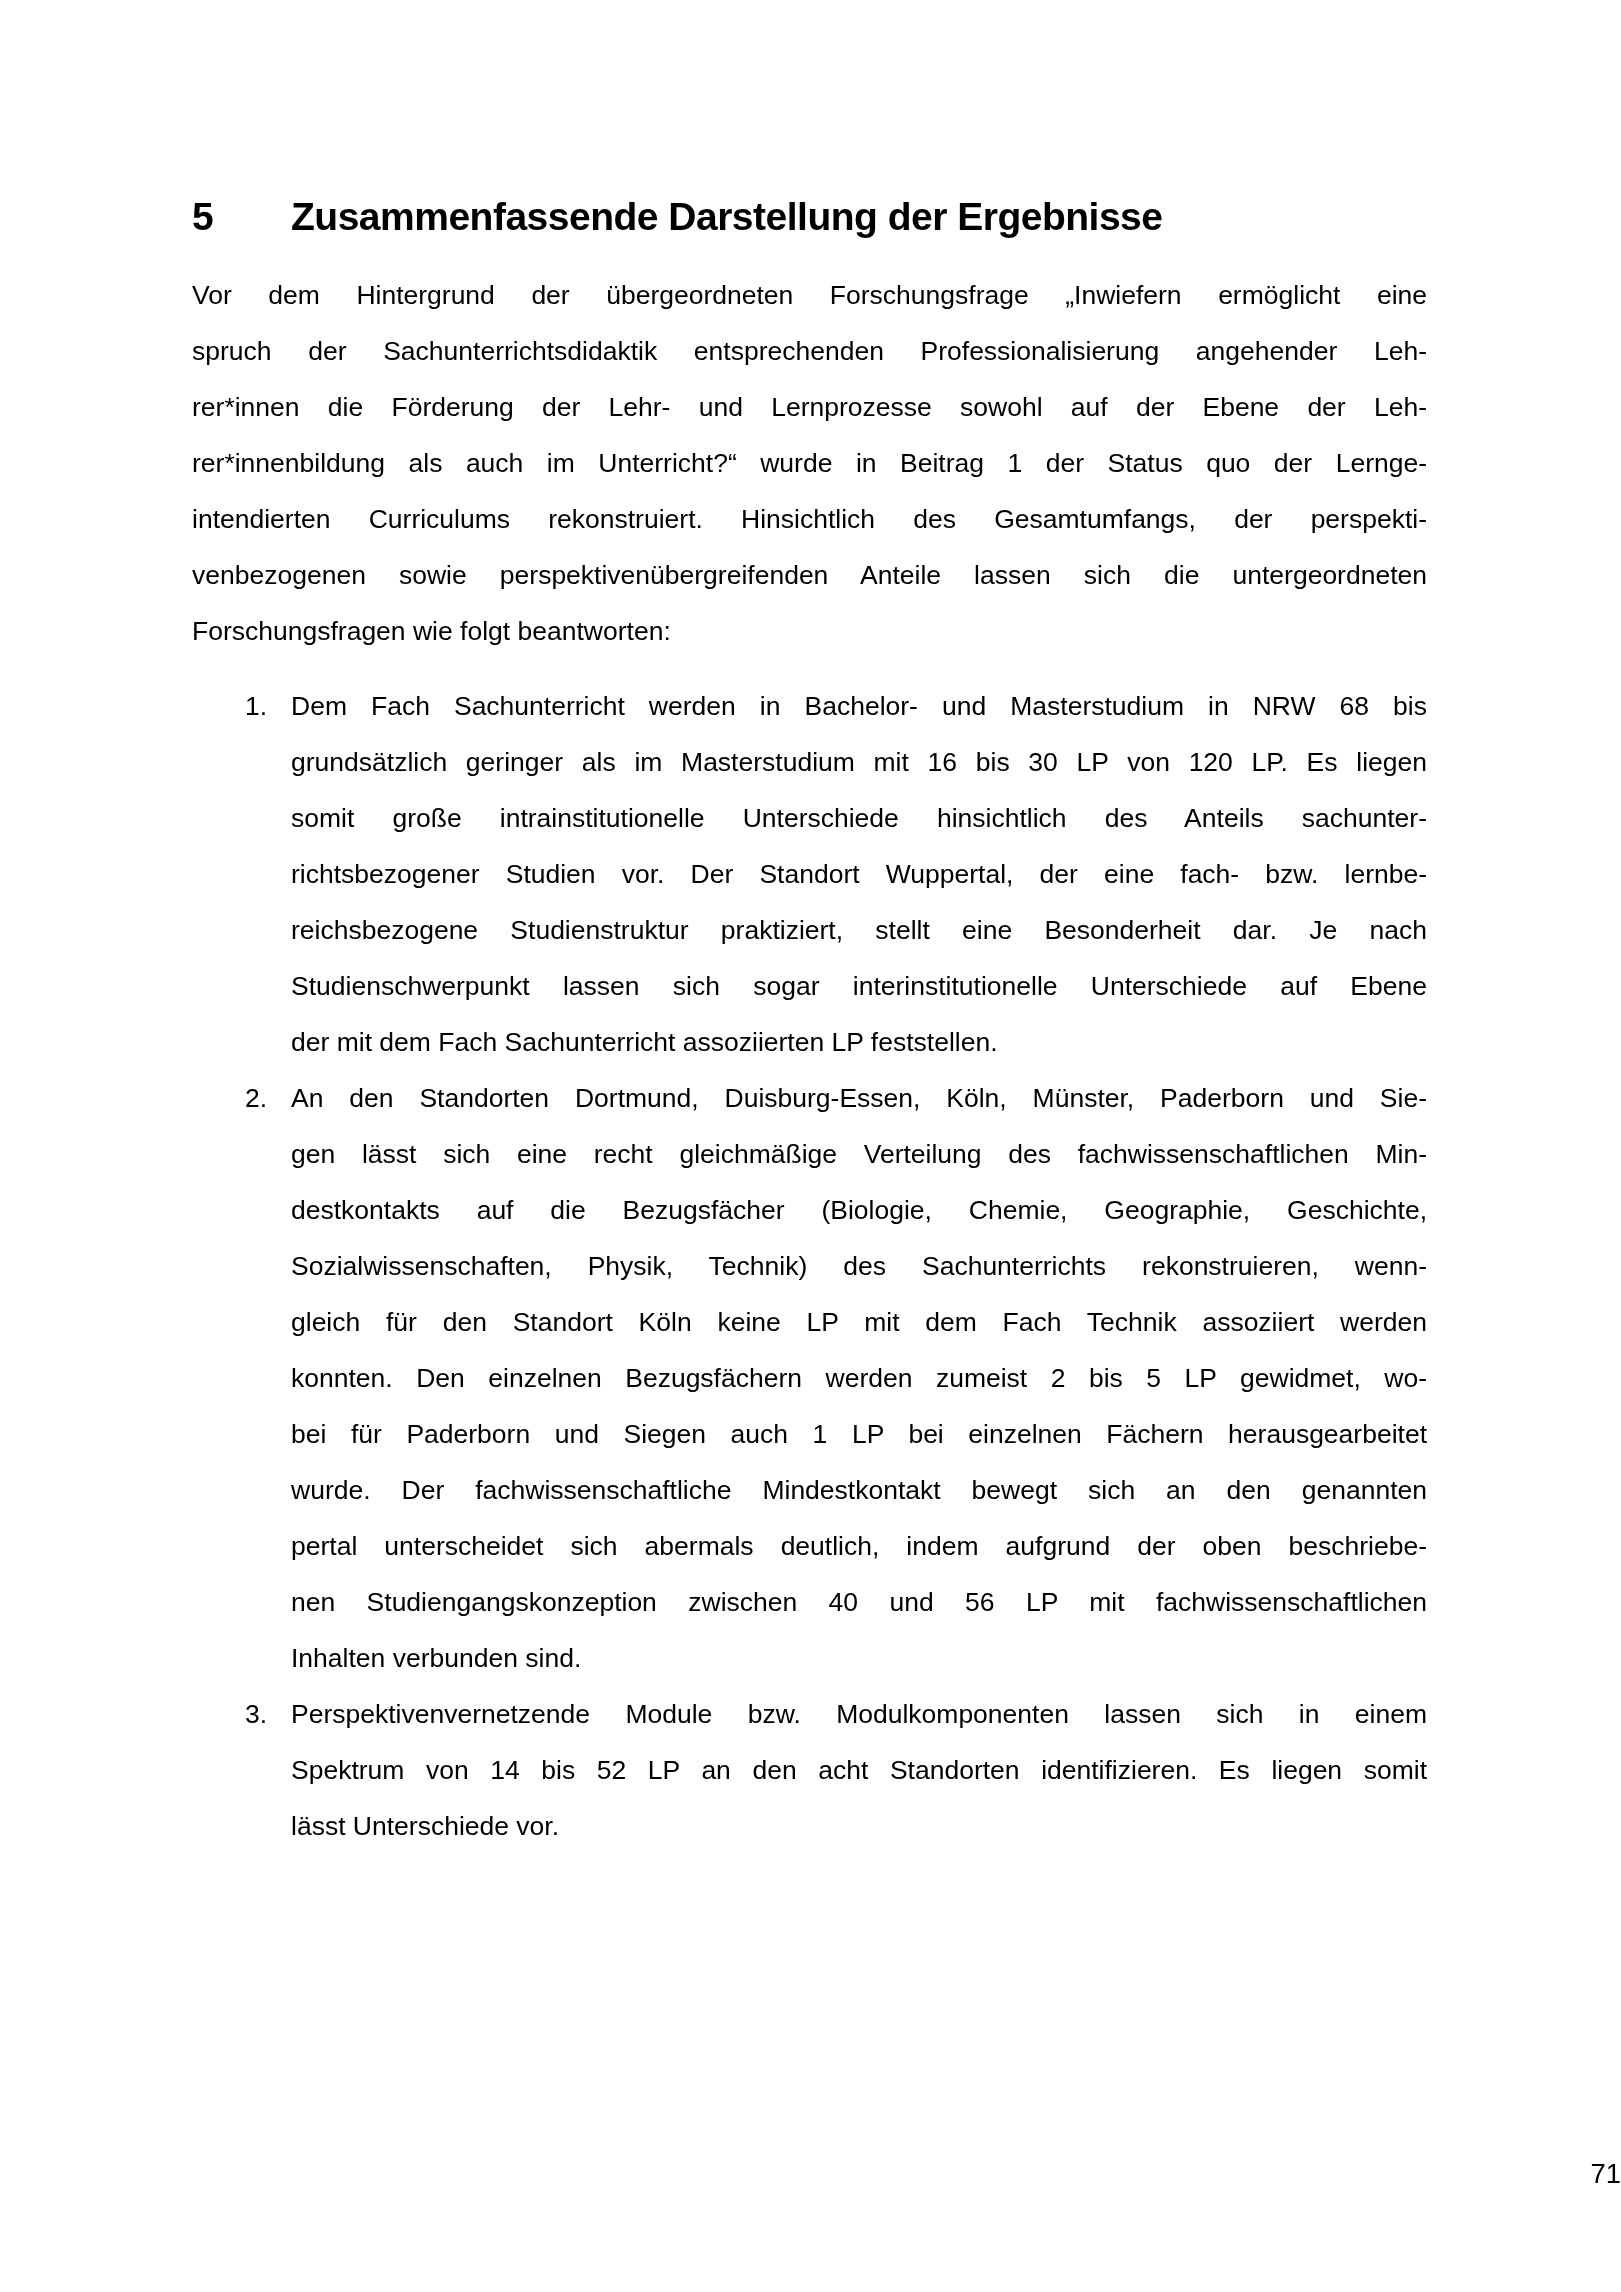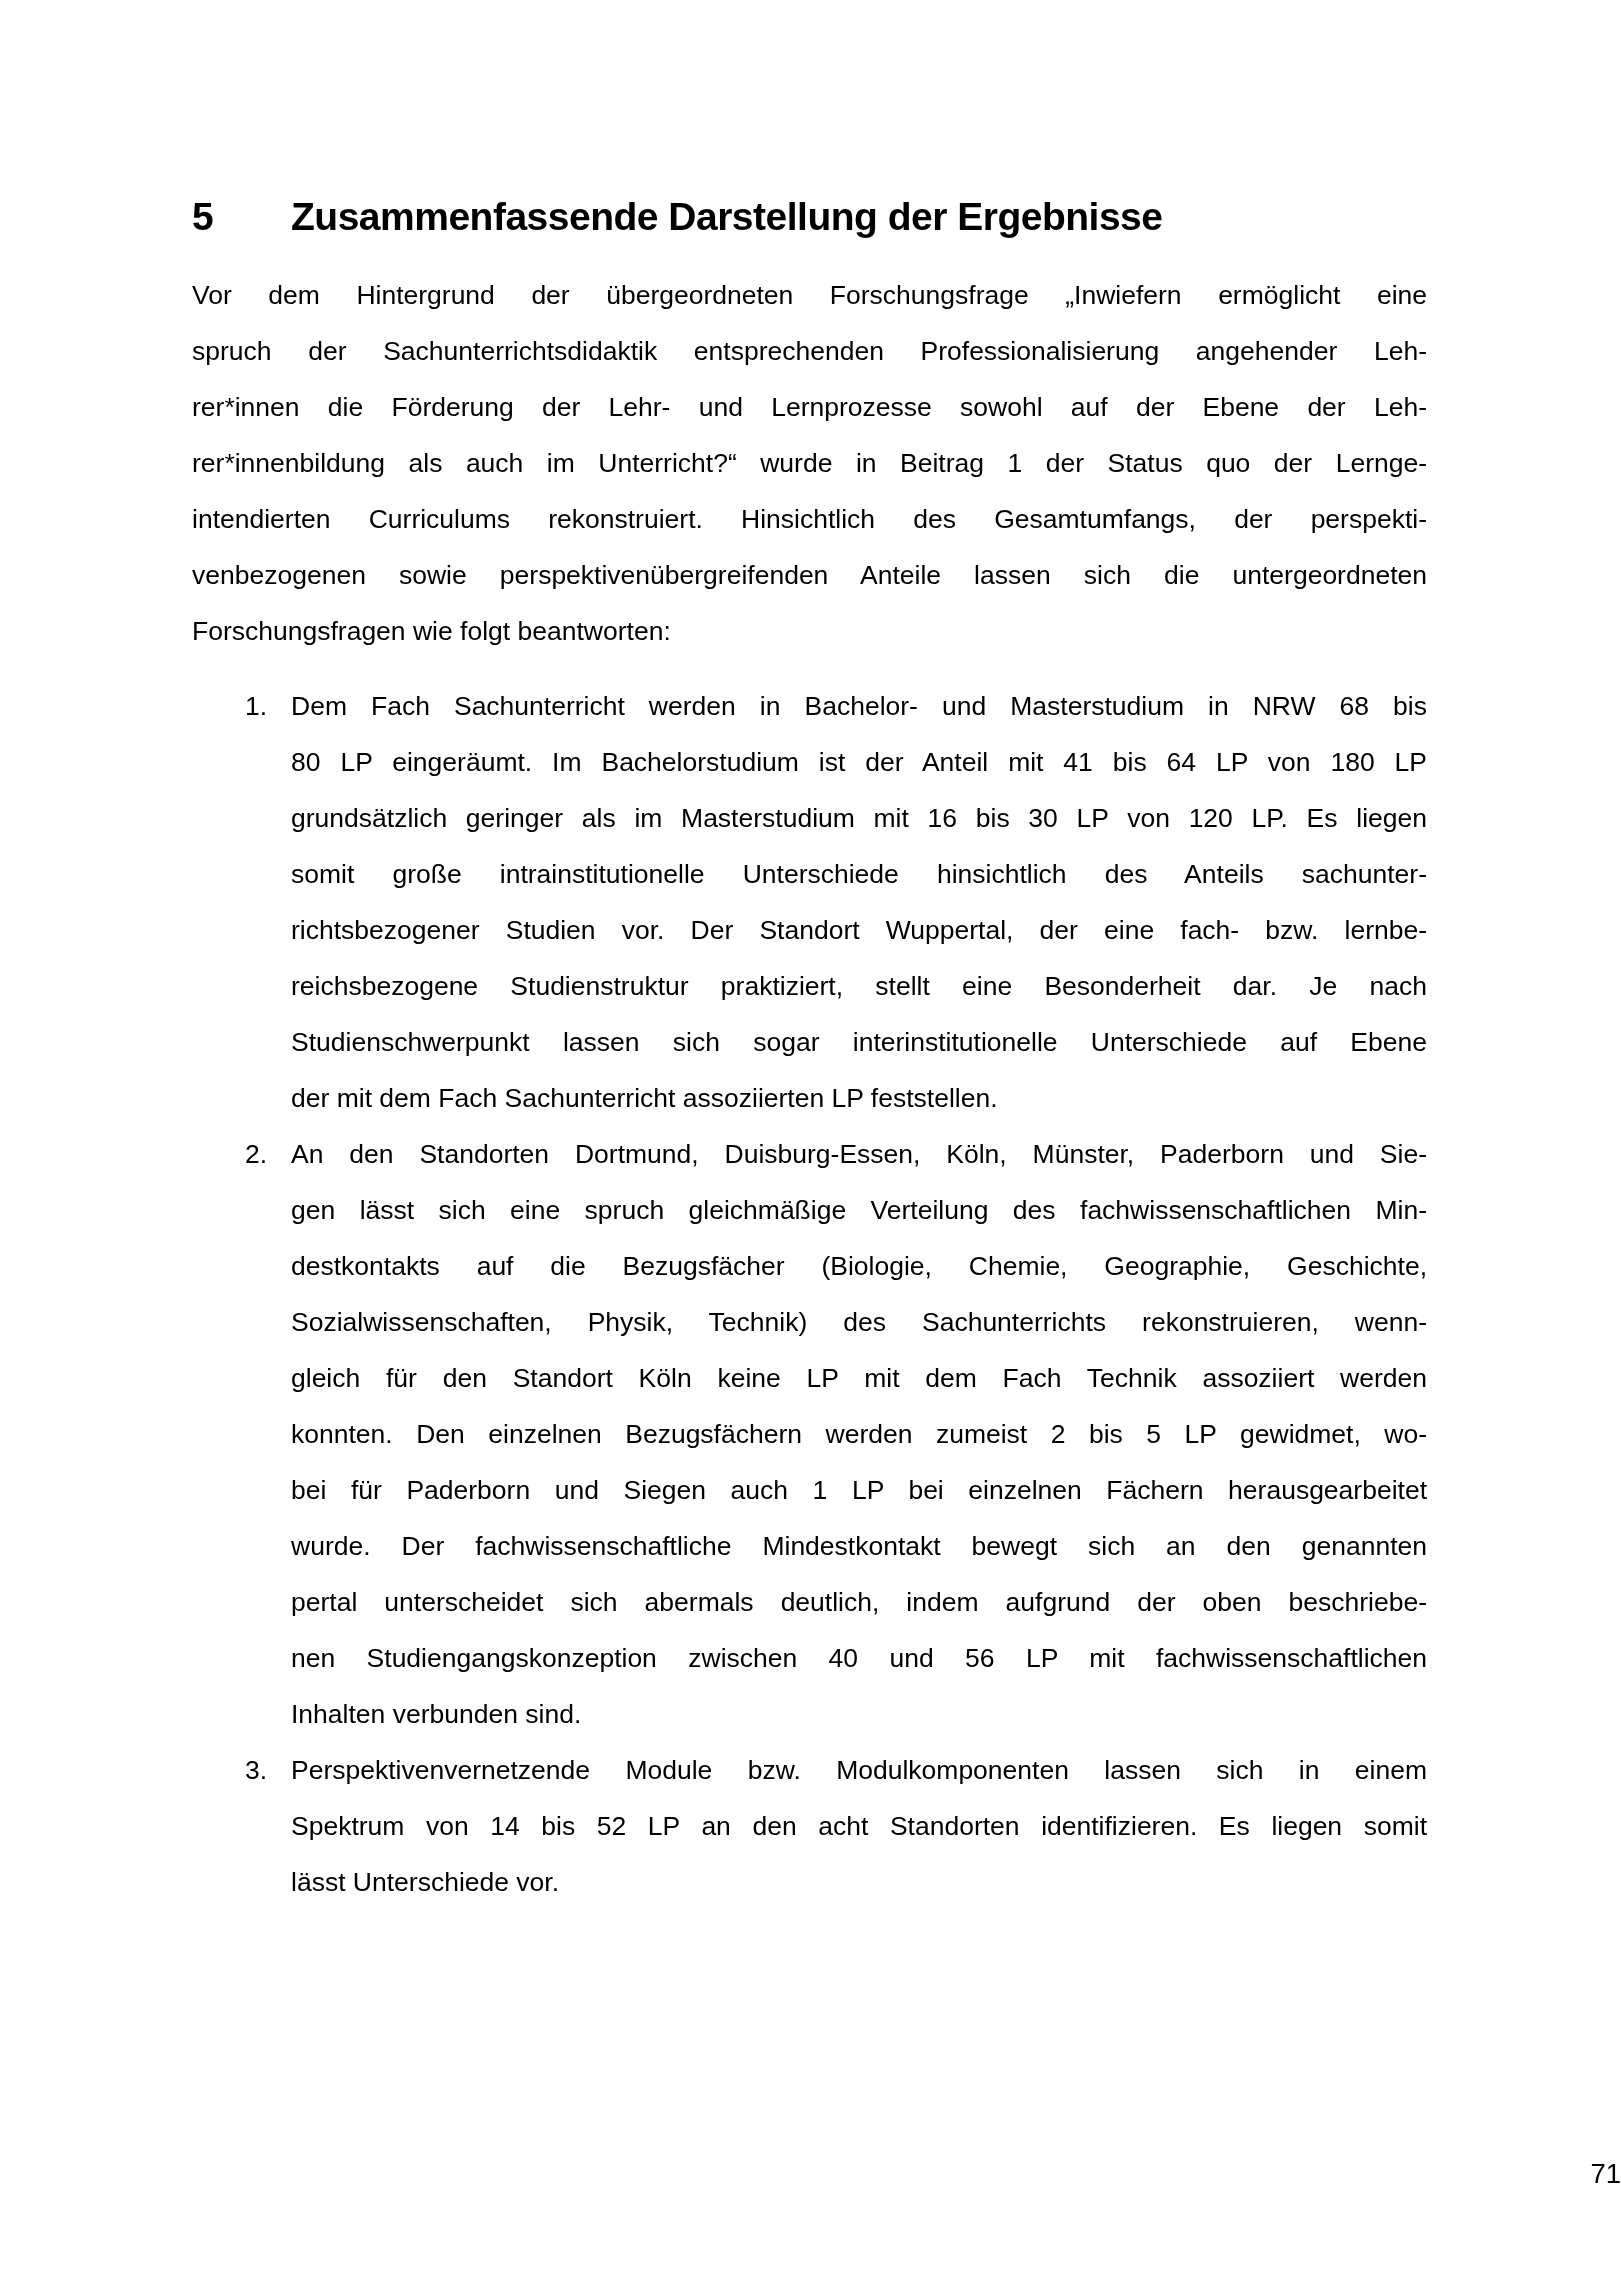--- a/index.html
+++ b/index.html
@@ -89,35 +89,34 @@
       <div class="tline">venbezogenen sowie perspektivenübergreifenden Anteile lassen sich die untergeordneten</div>
       <div class="tline">Forschungsfragen wie folgt beantworten:</div>
     </div>
 
   <div class="list">
 
     <div class="list-item">
       <span class="li-num">1.</span>
       <div class="li-body">
           <div class="tline">Dem Fach Sachunterricht werden in Bachelor- und Masterstudium in NRW 68 bis</div>
-          <div class="tline">80 LP eingeräumt. Im Bachelorstudium ist der Anteil mit 41 bis 64 LP von 180 LP</div>
           <div class="tline">grundsätzlich geringer als im Masterstudium mit 16 bis 30 LP von 120 LP. Es liegen</div>
           <div class="tline">somit große intrainstitutionelle Unterschiede hinsichtlich des Anteils sachunter-</div>
           <div class="tline">richtsbezogener Studien vor. Der Standort Wuppertal, der eine fach- bzw. lernbe-</div>
           <div class="tline">reichsbezogene Studienstruktur praktiziert, stellt eine Besonderheit dar. Je nach</div>
           <div class="tline">Studienschwerpunkt lassen sich sogar interinstitutionelle Unterschiede auf Ebene</div>
           <div class="tline">der mit dem Fach Sachunterricht assoziierten LP feststellen.</div>
         </div>
     </div>
 
     <div class="list-item">
       <span class="li-num">2.</span>
       <div class="li-body">
           <div class="tline">An den Standorten Dortmund, Duisburg-Essen, Köln, Münster, Paderborn und Sie-</div>
-          <div class="tline">gen lässt sich eine spruch gleichmäßige Verteilung des fachwissenschaftlichen Min-</div>
+          <div class="tline">gen lässt sich eine recht gleichmäßige Verteilung des fachwissenschaftlichen Min-</div>
           <div class="tline">destkontakts auf die Bezugsfächer (Biologie, Chemie, Geographie, Geschichte,</div>
           <div class="tline">Sozialwissenschaften, Physik, Technik) des Sachunterrichts rekonstruieren, wenn-</div>
           <div class="tline">gleich für den Standort Köln keine LP mit dem Fach Technik assoziiert werden</div>
           <div class="tline">konnten. Den einzelnen Bezugsfächern werden zumeist 2 bis 5 LP gewidmet, wo-</div>
           <div class="tline">bei für Paderborn und Siegen auch 1 LP bei einzelnen Fächern herausgearbeitet</div>
           <div class="tline">wurde. Der fachwissenschaftliche Mindestkontakt bewegt sich an den genannten</div>
           <div class="tline">pertal unterscheidet sich abermals deutlich, indem aufgrund der oben beschriebe-</div>
           <div class="tline">nen Studiengangskonzeption zwischen 40 und 56 LP mit fachwissenschaftlichen</div>
           <div class="tline">Inhalten verbunden sind.</div>
         </div>

